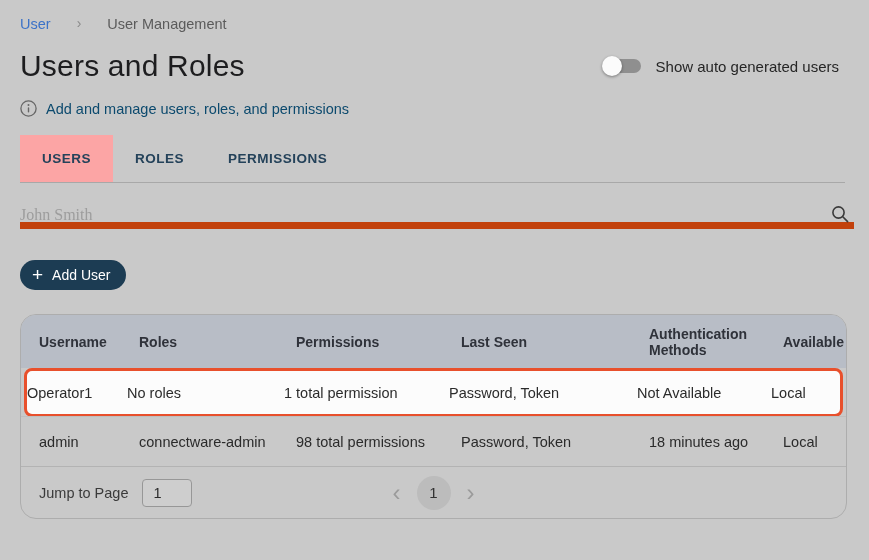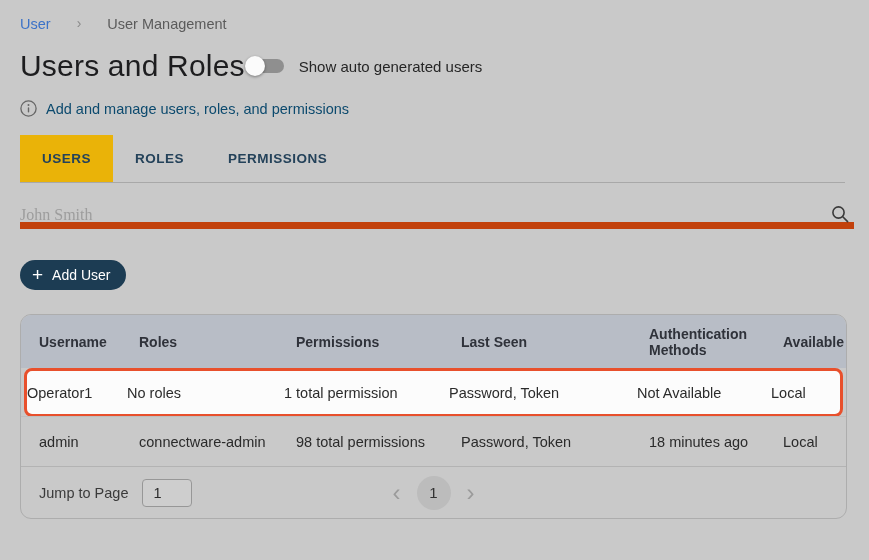--- a/index.html
+++ b/index.html
@@ -19,54 +19,54 @@
   }
   .page{padding:16px 22px 0 20px;position:relative;width:869px;height:560px;}
 
   
   .breadcrumb{display:flex;align-items:center;gap:26px;font-size:14.5px;}
   .breadcrumb a{color:var(--link);text-decoration:none;cursor:pointer;}
   .breadcrumb .sep{color:#8a8a8a;font-size:14px;line-height:1;transform:translateY(-1px);}
   .breadcrumb .current{color:#5b5b5b;}
 
   
-  .title-row{display:flex;align-items:center;justify-content:flex-start;margin-top:17px;}
+  .title-row{display:flex;align-items:center;justify-content:space-between;margin-top:17px;}
   .title-row h1{margin:0;font-size:30px;font-weight:400;color:#1d1d1f;letter-spacing:.2px;}
   .toggle-group{display:flex;align-items:center;gap:14px;margin-right:8px;}
   .toggle-label{font-size:15px;color:#262626;}
   .switch{width:40px;height:20px;position:relative;cursor:pointer;flex:0 0 auto;}
   .switch .track{position:absolute;left:5px;top:3px;width:34px;height:14px;border-radius:7px;background:#8f8f8f;}
   .switch .knob{position:absolute;left:0;top:0;width:20px;height:20px;border-radius:50%;background:#fbfbfb;box-shadow:0 1px 3px rgba(0,0,0,.4);}
 
   
   .subtitle{display:flex;align-items:center;gap:9px;margin-top:17px;color:#0c4a6e;font-size:14.5px;}
   .subtitle svg{flex:0 0 auto;display:block;}
 
   
   .tabs{display:flex;margin-top:18px;height:47px;}
   .tab{display:flex;align-items:center;justify-content:center;padding:0 22px;
        font-size:13.5px;font-weight:700;letter-spacing:.5px;color:#24425A;cursor:pointer;}
-  .tab.active{background:#eab308;min-width:92px;}
+  .tab.active{background:#fca5a5;min-width:92px;}
   .tabs-divider{height:1px;background:#a8a8a8;margin-right:2px;}
 
   
   .search-row{position:relative;margin-top:20px;margin-right:-7px;border-bottom:7px solid #c2410c;height:26px;font-family:Liberation Serif, serif;}
   .search-row input{position:absolute;left:0;top:0;width:calc(100% - 34px);height:24px;border:0;outline:0;
        background:transparent;font-family:inherit;font-size:16px;color:#3a3a3a;padding:0;}
   .search-row input::placeholder{color:#9d9d9d;opacity:1;}
   .search-row .mag{position:absolute;right:4px;top:0;cursor:pointer;}
 
   
   .add-user{margin-top:31px;display:inline-flex;align-items:center;gap:9px;height:30px;padding:0 16px 0 12px;
        border:0;border-radius:15px;background:var(--primary-button);color:#fff;cursor:pointer;
        font-family:inherit;font-size:14px;}
   .add-user .plus{font-size:19px;font-weight:400;line-height:1;transform:translateY(-1px);}
 
   
-  .card{margin-top:24px;border:1px solid #adadad;border-radius:11px;overflow:hidden;background:var(--page-bg);}
+  .card{margin-top:24px;border:1px solid #adadad;border-radius:16px;overflow:hidden;background:var(--page-bg);}
   .grid-row{display:grid;grid-template-columns:100px 157px 165px 188px 134px 1fr;align-items:center;padding-left:18px;}
   .thead{height:53px;background:var(--table-header-bg);font-weight:700;font-size:14px;color:#2f323a;}
   .trow{height:49px;font-size:14.5px;color:#2b2b2b;cursor:pointer;}
   .trow.highlighted{height:49px;margin:0 3px;background:#fcfcfc;border:3px solid var(--accent);
        border-radius:8px;padding-left:0;}
   .trow.plain{height:50px;border-top:1px solid #bfbfbf;margin-top:-1px;}
   .tfoot{height:52px;border-top:1px solid #b3b3b3;display:flex;align-items:center;padding:0 18px;position:relative;}
   .jump-label{font-size:14.5px;color:#3a3a3a;margin-right:14px;}
   .jump-input{width:50px;height:28px;border:1px solid #979797;border-radius:4px;background:#cecece;
        font-family:inherit;font-size:14.5px;color:#2b2b2b;padding:0 0 0 10px;outline:none;}

